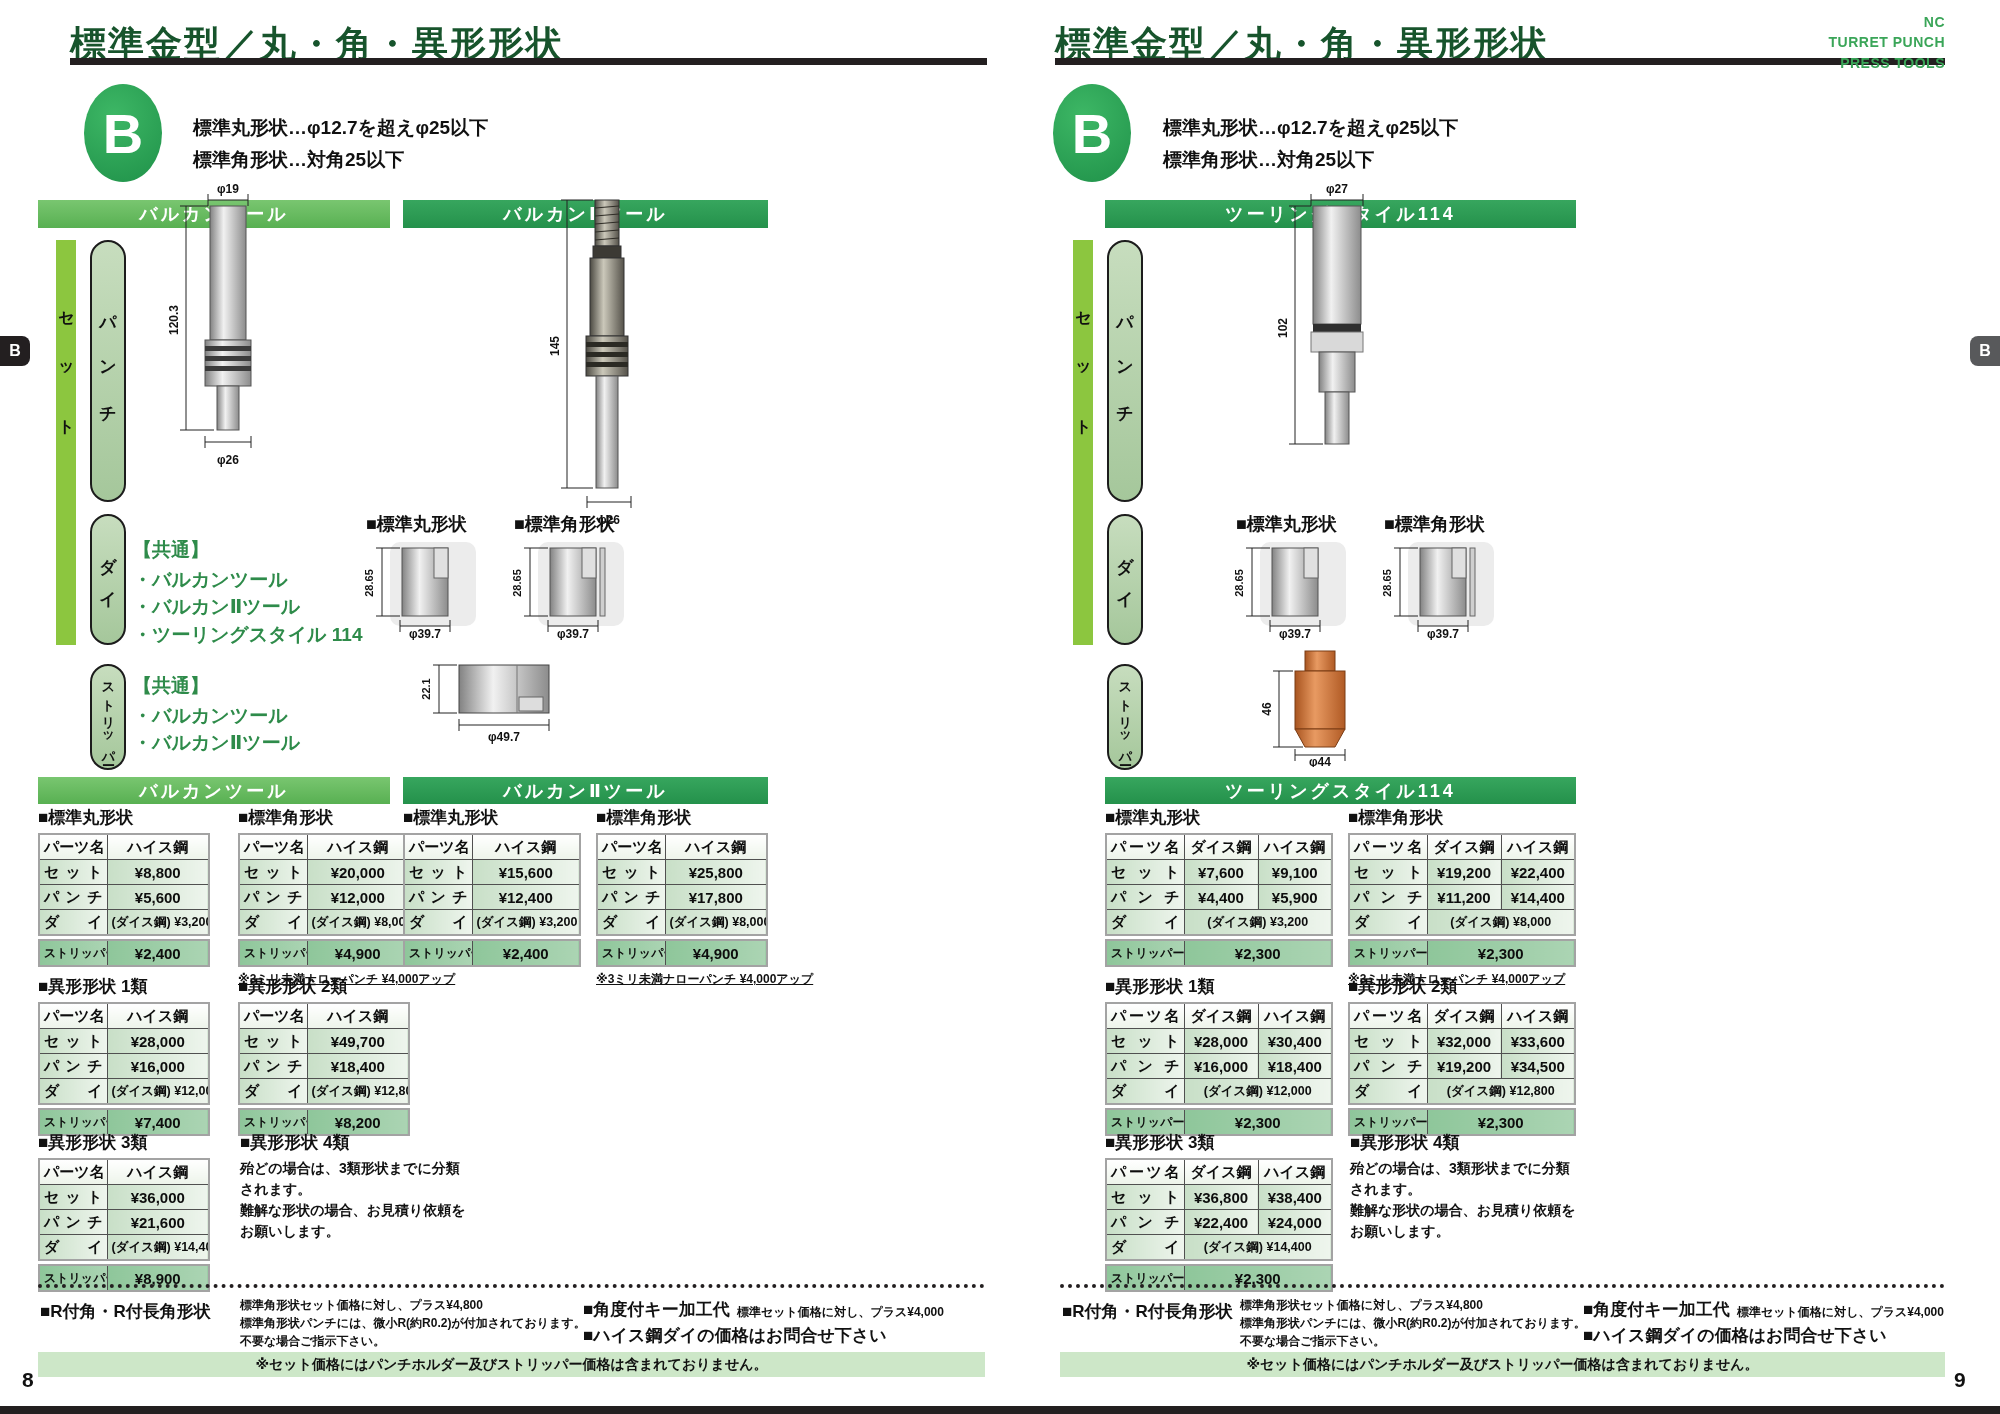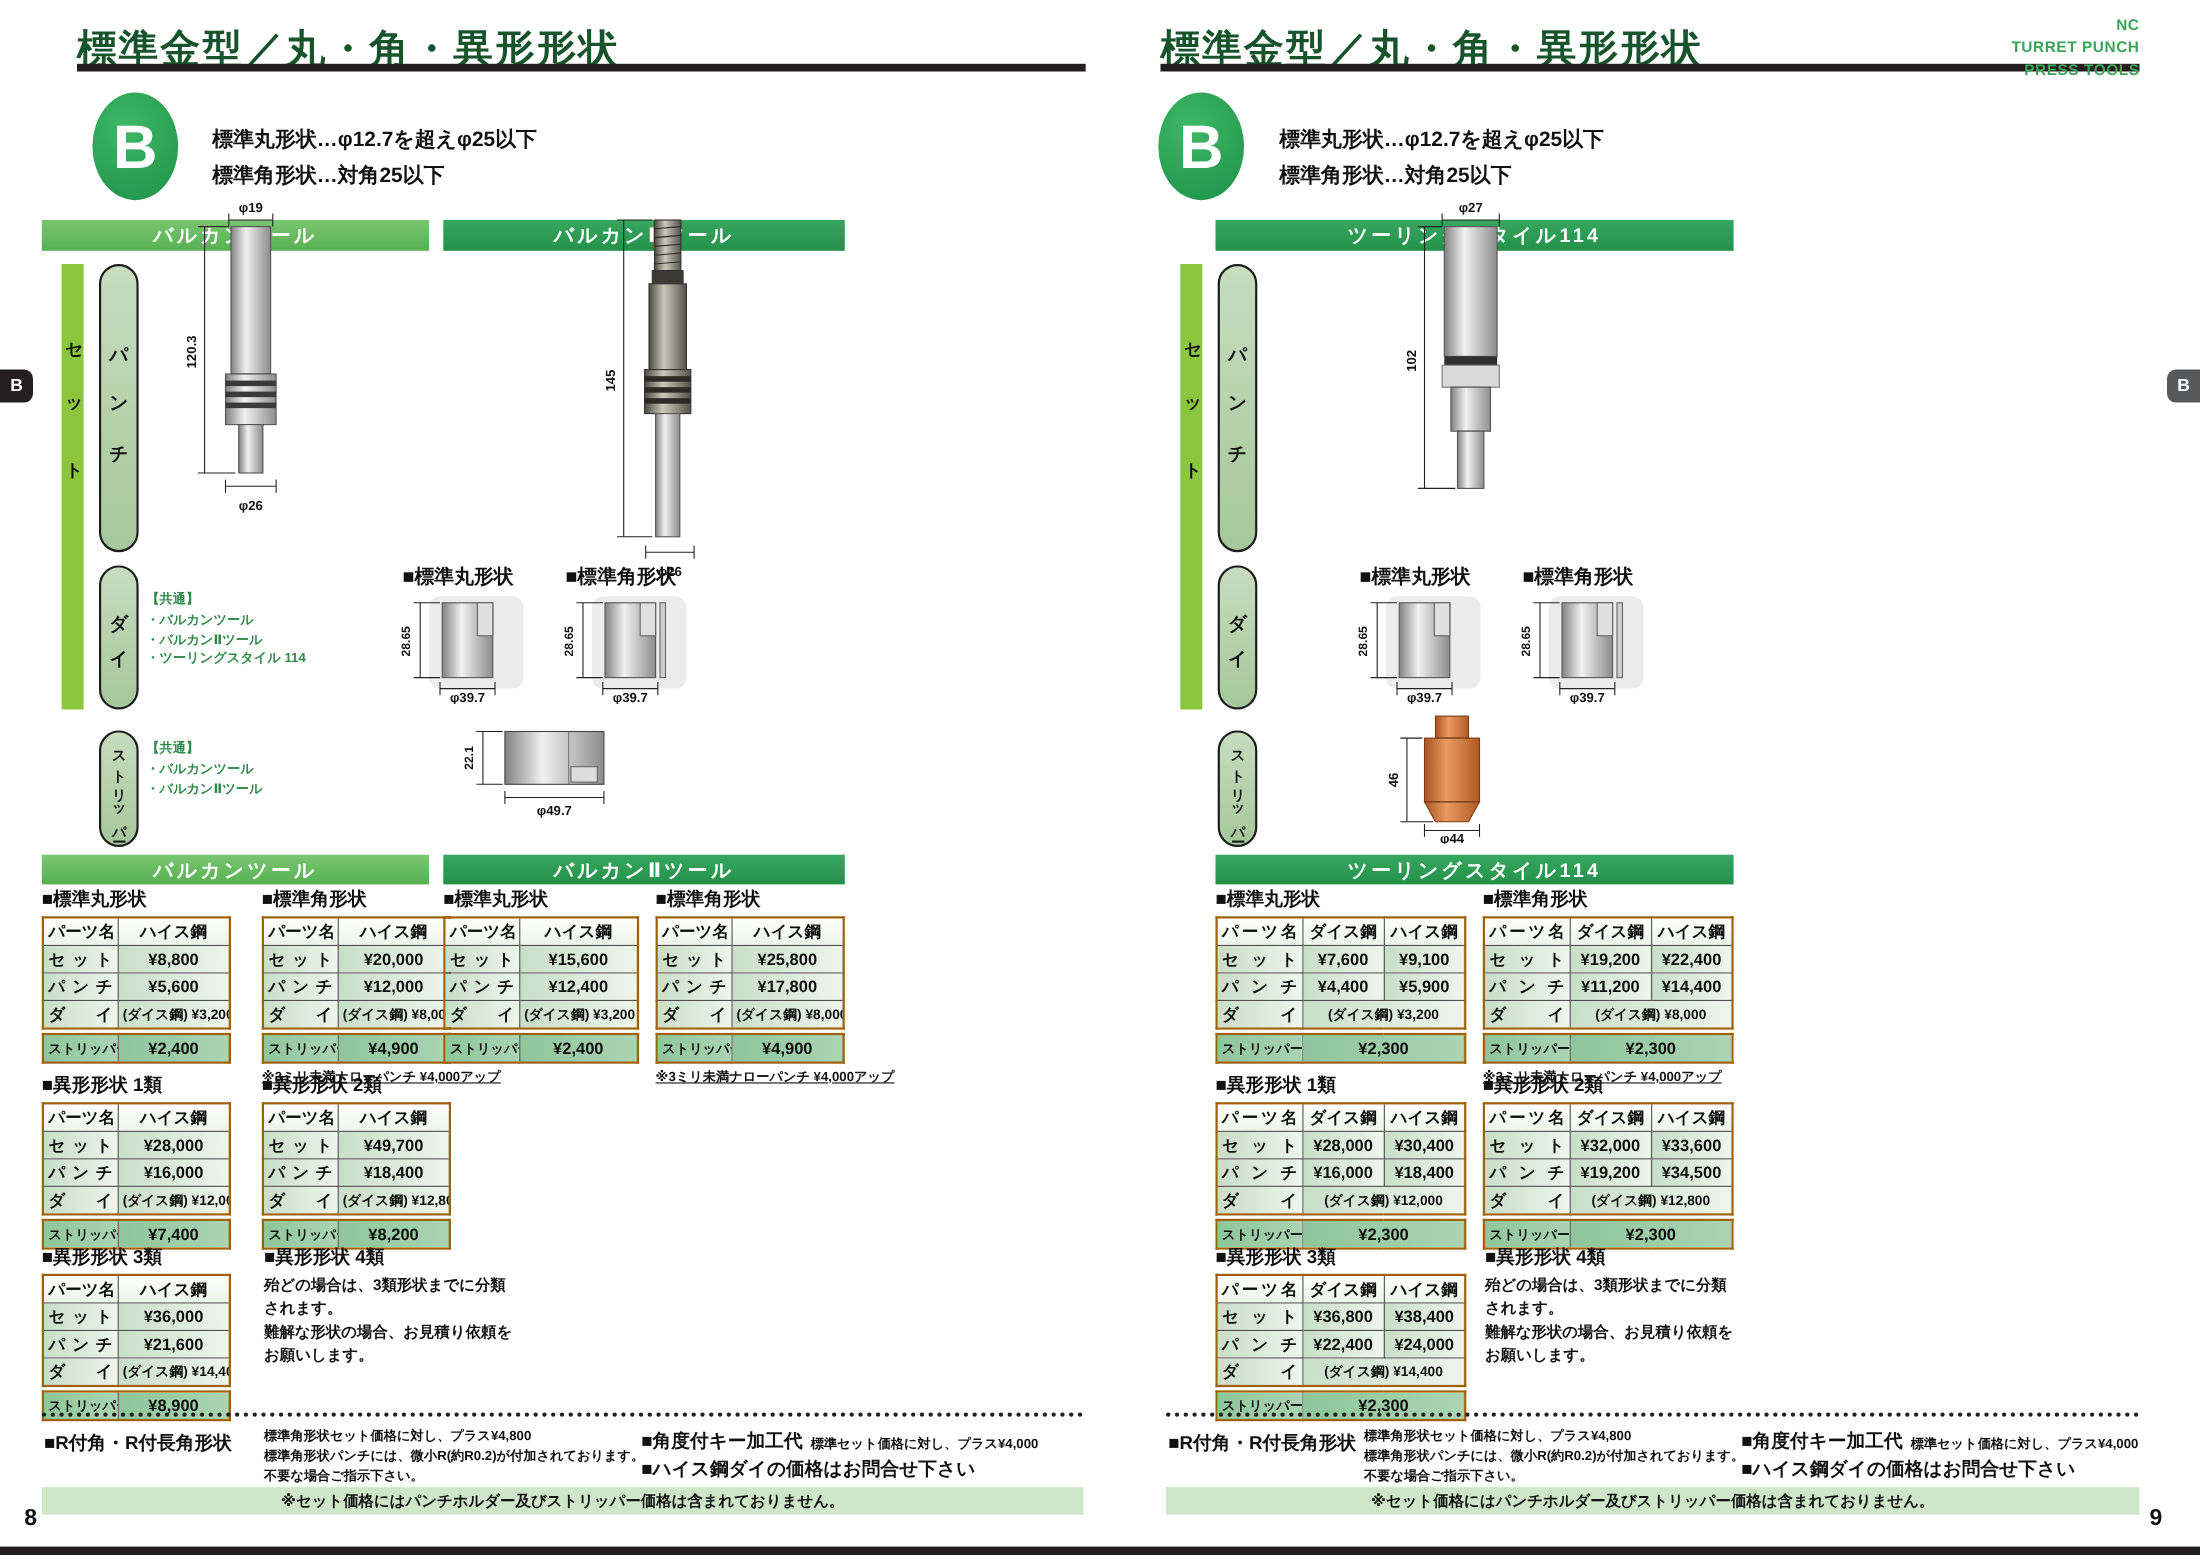--- a/index.html
+++ b/index.html
@@ -9,25 +9,25 @@
   .rule{background:#231f20;height:7px;}
   .brand{color:#3aa558;font-weight:bold;font-size:14px;text-align:right;line-height:1.45;letter-spacing:.5px;}
   .badge{background:radial-gradient(circle at 38% 32%,#3db765,#1f9149);border-radius:50%;color:#fff;display:flex;align-items:center;justify-content:center;font-size:56px;font-weight:bold;}
   .spec{font-size:19px;font-weight:bold;line-height:1.7;}
   .band{color:#fff;font-size:18px;font-weight:bold;display:flex;align-items:center;justify-content:center;letter-spacing:3px;white-space:nowrap;}
   .band.light{background:linear-gradient(180deg,#79c670,#58b052);}
   .band.dark{background:linear-gradient(180deg,#37a65e,#24914b);}
   .vbar{background:#8cc63f;display:flex;align-items:flex-start;justify-content:center;padding-top:60px;box-sizing:border-box;}
   .vtext{writing-mode:vertical-rl;text-orientation:upright;font-weight:bold;color:#111;}
   .pill{background:linear-gradient(180deg,#c7ddbe,#a5c79b);border:2px solid #1c1c1c;border-radius:20px;display:flex;align-items:center;justify-content:center;box-sizing:border-box;}
-  .common{color:#2e8b4a;font-weight:bold;font-size:12px;line-height:1.45;}
+  .common{color:#2e8b4a;font-weight:bold;font-size:19px;line-height:1.45;}
   .common .t{margin-bottom:2px;}
   .die-title{font-size:18px;font-weight:bold;white-space:nowrap;}
   .tbl-title{font-size:17px;font-weight:bold;margin-bottom:4px;white-space:nowrap;}
-  .ptable{width:100%;border-collapse:collapse;table-layout:fixed;border:2px solid #a16207;}
+  .ptable{width:100%;border-collapse:collapse;table-layout:fixed;border:2px solid #a3a3a3;}
   .ptable th,.ptable td{border:1px solid #505050;height:24px;text-align:center;font-size:15px;font-weight:600;color:#0d0d0d;padding:0 4px;overflow:hidden;white-space:nowrap;}
   .ptable th{background:linear-gradient(180deg,#ffffff,#edf4ea);}
   .ptable th:first-child{text-align:justify;text-align-last:justify;}
   .ptable td{background:linear-gradient(90deg,#c8dfc7,#eef5ed);}
   .ptable td.lbl{text-align:justify;text-align-last:justify;}
   .ptable td.die{font-size:12.5px;}
   .ptable.strip{margin-top:3px;}
   .ptable.strip td{background:linear-gradient(90deg,#8ec69a,#abd4b3);}
   .ptable.strip td.lbl{font-size:12px;}
   .tbl-note{font-size:12px;font-weight:bold;margin-top:4px;white-space:nowrap;text-decoration:underline;}

